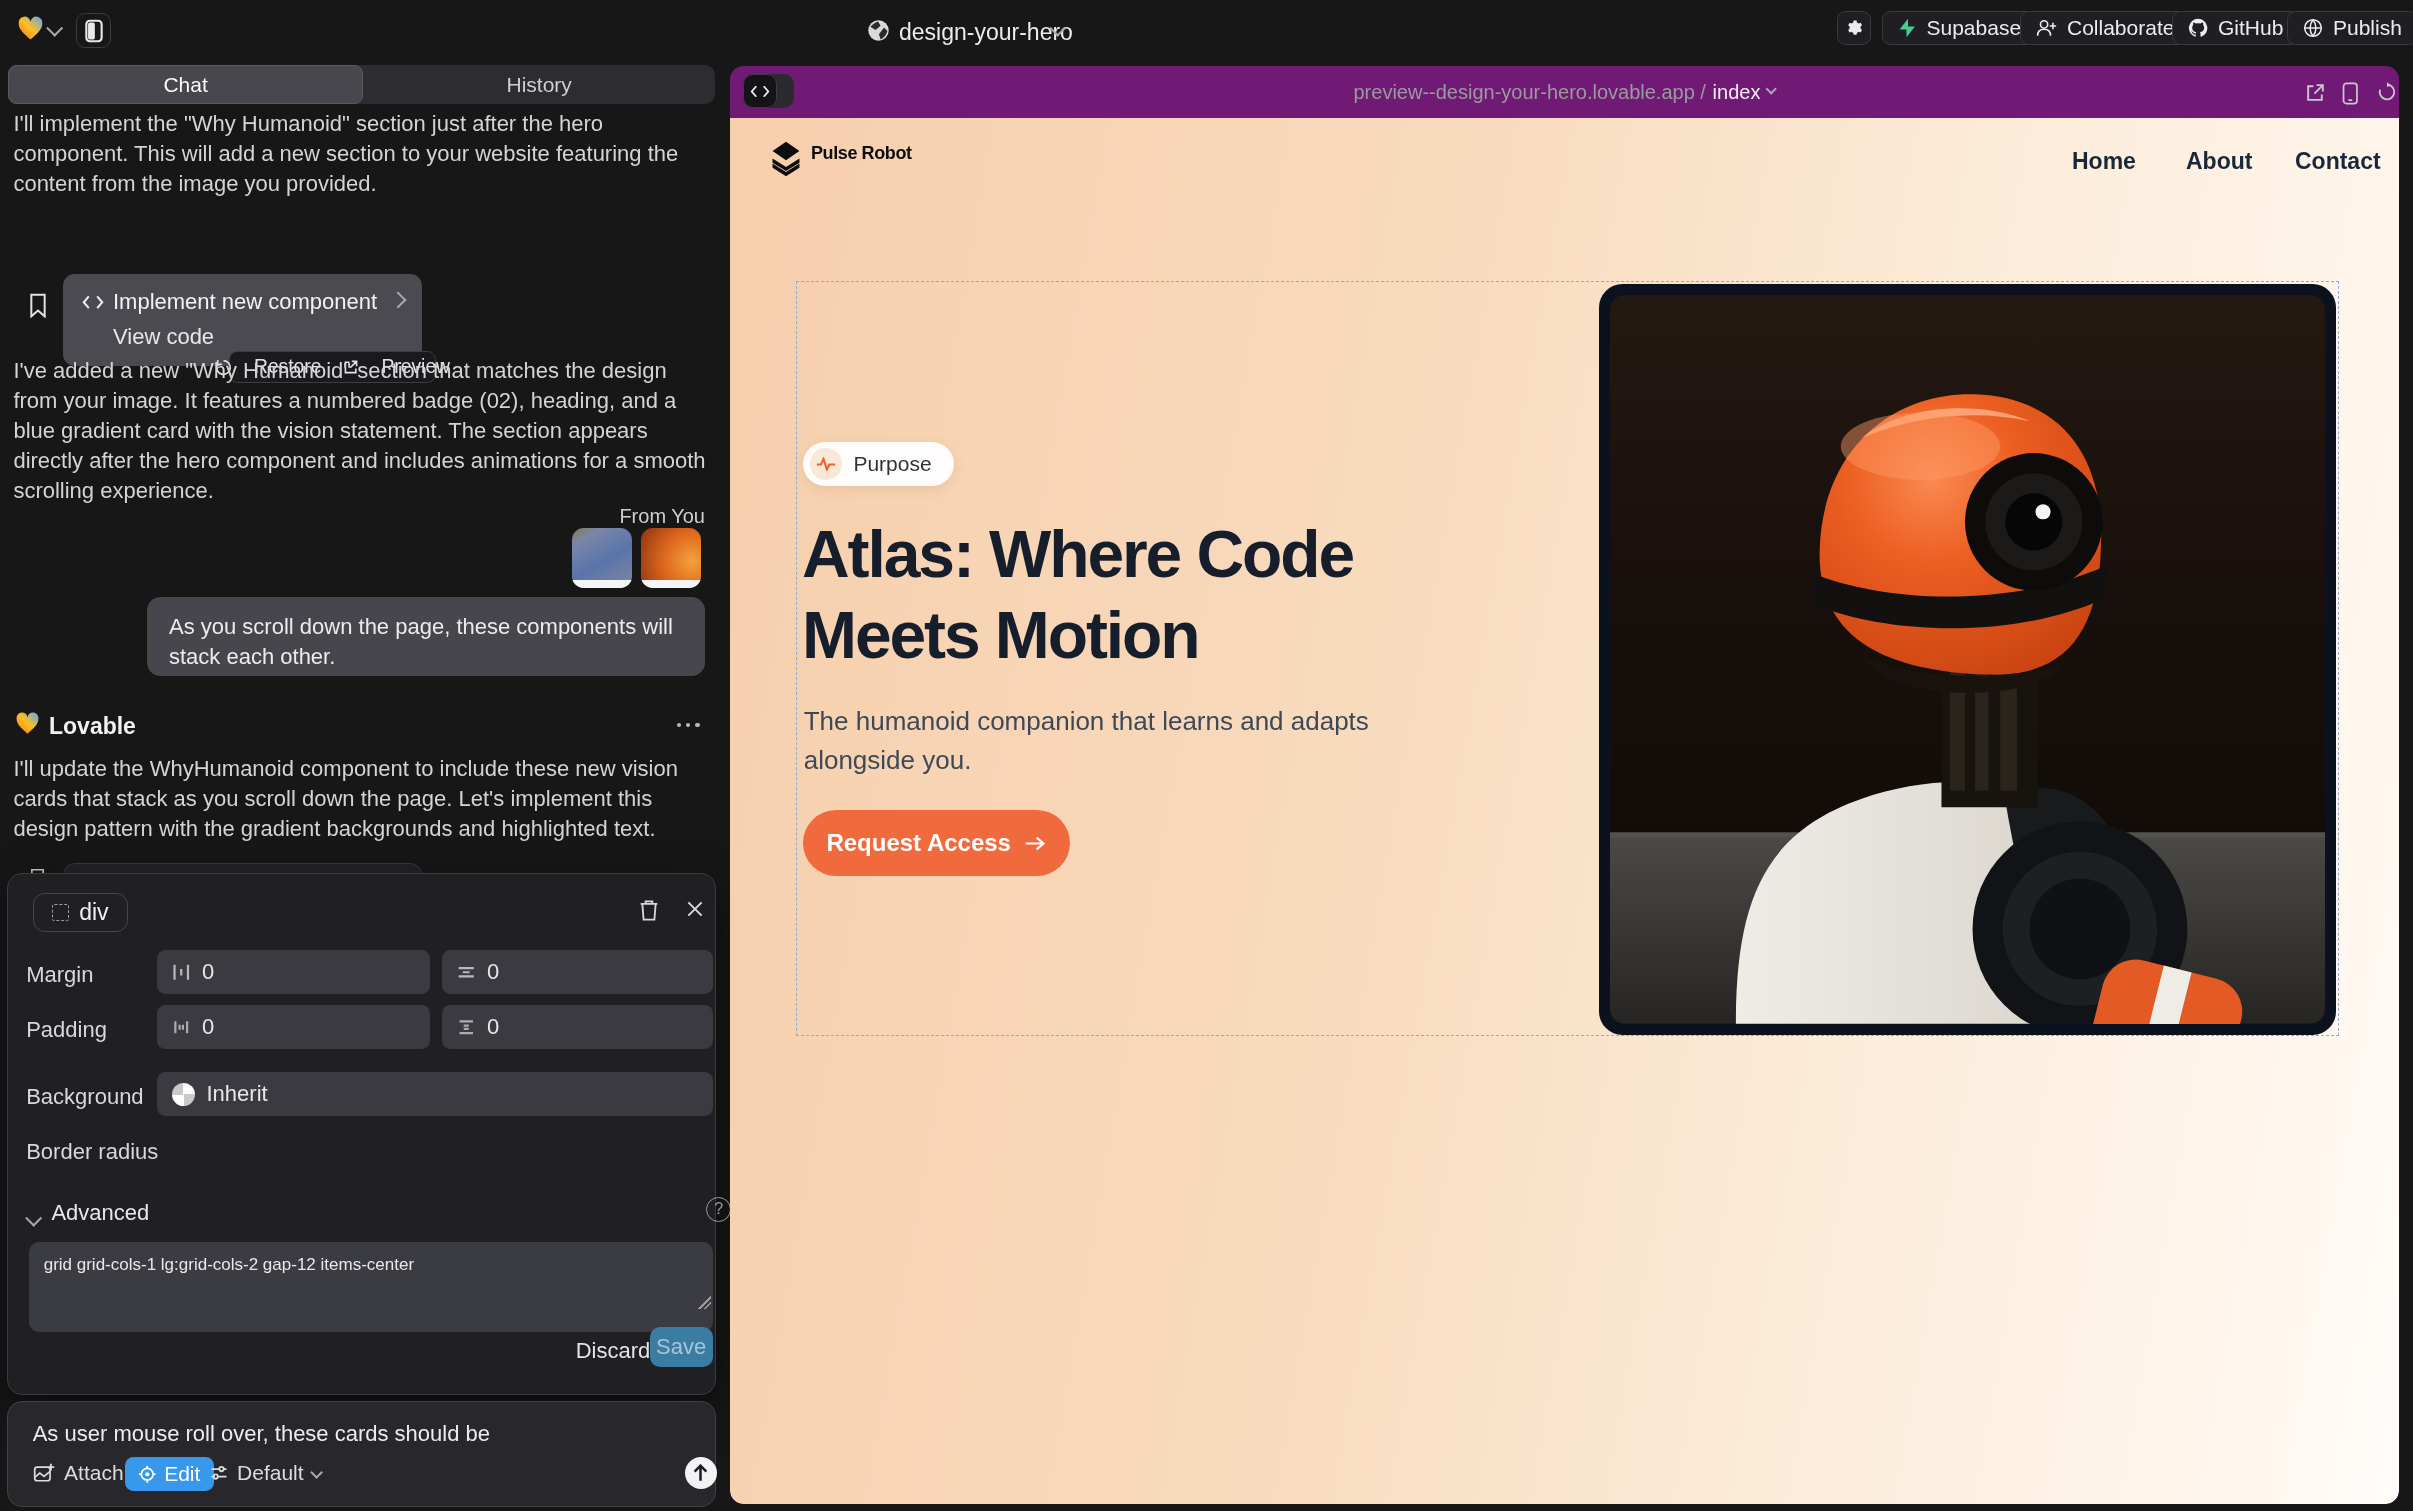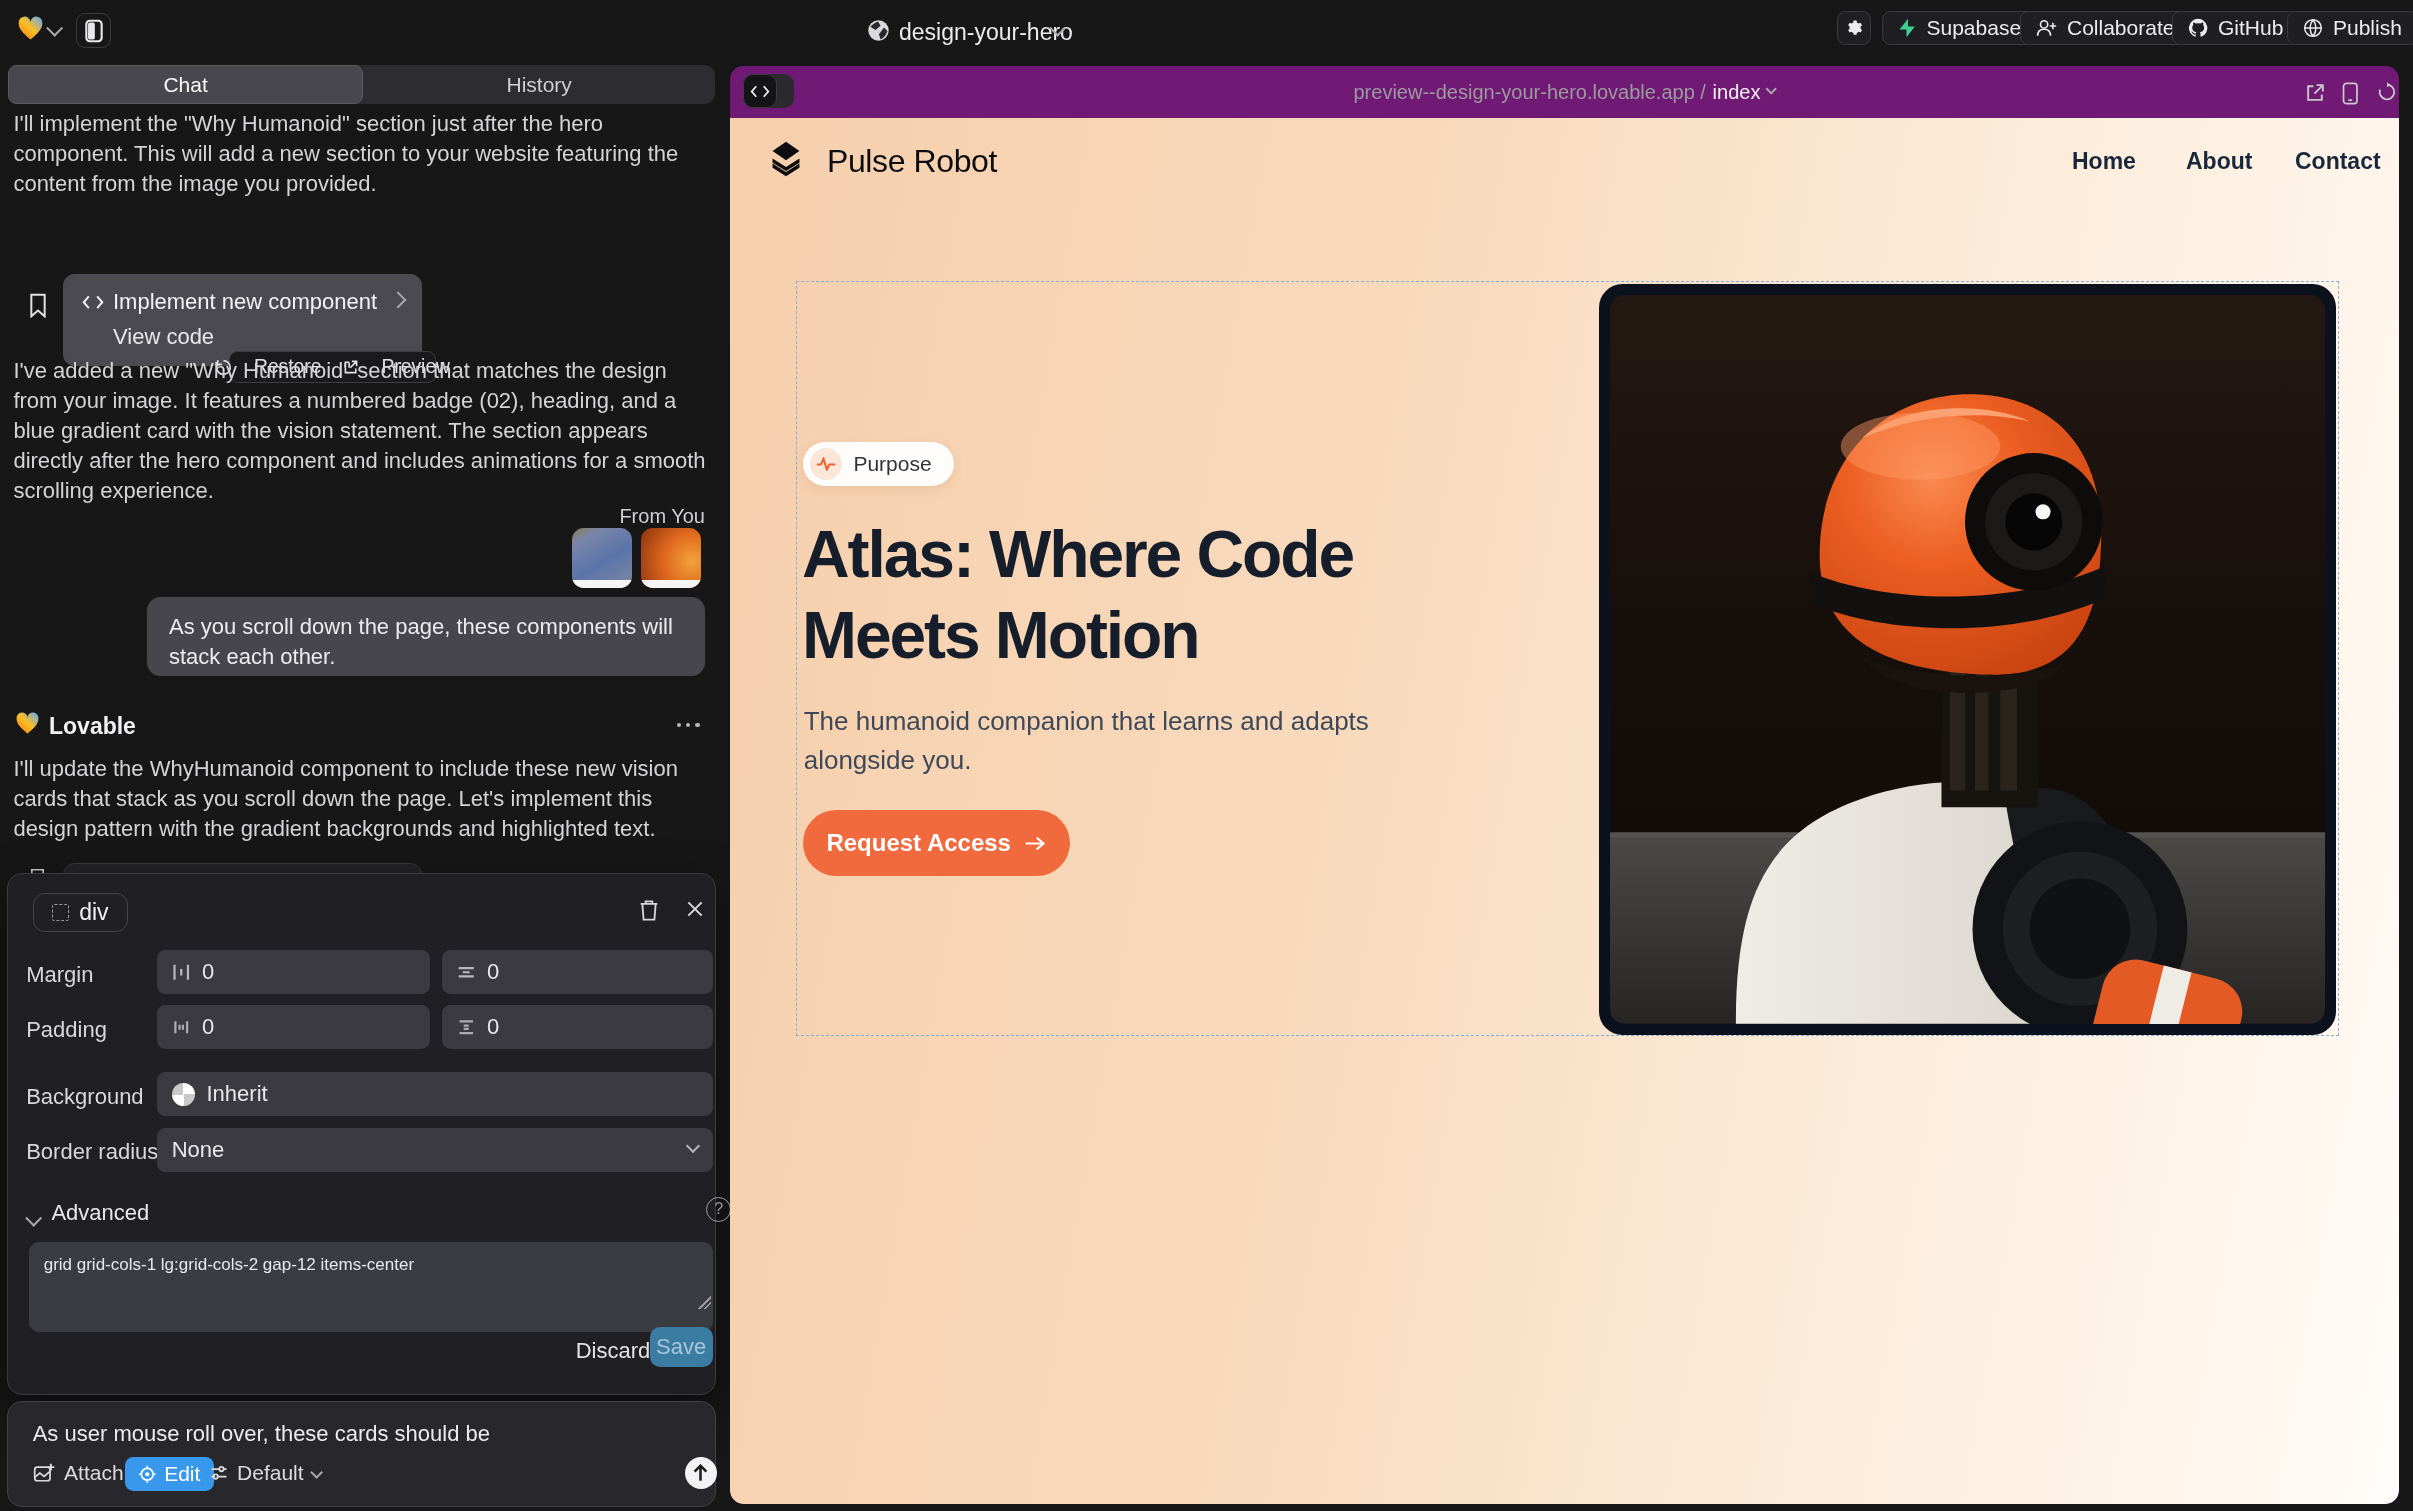--- a/index.html
+++ b/index.html
@@ -72,21 +72,21 @@
   #pv-url { position:absolute; left:0; top:0; width:100%; height:52px; display:flex; align-items:center; justify-content:center;
             gap:6.7px; font-size:20px; color:#9b9b9f; }
   #pv-url b { color:#f0f0f2; font-weight:400; }
   .pv-ic { position:absolute; top:16px; color:#c9c9cd; }
 
   
   #site { position:absolute; left:0; top:52px; width:1669px; height:1386px; border-radius:0 0 13.4px 13.4px; overflow:hidden;
           background:linear-gradient(100deg, #f6cfac 0%, #f8dabd 38%, #fcecd9 68%, #fff7ef 92%, #fffdfb 100%); }
   #sitenav { position:absolute; left:0; top:0; width:100%; height:92px; }
   .navlink { position:absolute; top:30px; font-size:23px; font-weight:600; color:#19273a; }
-  #brand { position:absolute; left:81px; top:25px; font-size:32px; font-weight:400; color:#0d0d0f; letter-spacing:-0.4px;margin-left:16px; }
+  #brand { position:absolute; left:81px; top:25px; font-size:18px; font-weight:700; color:#0d0d0f; letter-spacing:-0.4px; }
 
   #selrect { position:absolute; left:66px; top:163px; width:1543px; height:755px; border:1.7px dashed #86aed8; }
   #badge { position:absolute; left:5.9px; top:160px; height:44px; background:#fffdfb; border-radius:22px;
            display:flex; align-items:center; gap:11.8px; padding:0 22px 0 6.7px; box-shadow:0 3.4px 11.8px rgba(150,90,40,.12);
            font-size:21px; color:#31313a; }
   #badge .pulse { width:32px; height:32px; border-radius:50%; background:#fbe7d8; display:flex; align-items:center; justify-content:center; }
   #h1 { position:absolute; left:5px; top:232px; font-size:66px; line-height:81px; font-weight:800; color:#161e2c; letter-spacing:-2.1px; }
   #sub { position:absolute; left:6.7px; top:420px; width:655px; font-size:26px; line-height:39px; color:#3d4858; }
   #cta { position:absolute; left:5.9px; top:528px; width:267px; height:66px; background:#f16a3d; border-radius:33px;
          display:flex; align-items:center; justify-content:center; gap:13.4px; color:#fff; font-size:24px; font-weight:600; }
@@ -283,24 +283,20 @@
     <span>0</span>
   </div>
 
   <span class="fieldlab" style="top:210px;">Background</span>
   <div class="inp" style="left:149px; top:198px; width:556px;">
     <span class="swatch"></span>
     <span>Inherit</span>
   </div>
 
   <span class="fieldlab" style="top:265px;">Border radius</span>
-  <div class="inp" style="left:149px; top:254px; width:556px;">
-    <span>None</span>
-    <span class="selchev"></span>
-  </div>
 
   <div class="abs" style="left:18.5px; top:326px; display:flex; align-items:flex-end; gap:13.4px; font-size:22px; color:#e8e8ea; width:687px;">
     <span class="chev" style="position:static;"></span>
     <span>Advanced</span>
     <span class="qmark">?</span>
   </div>
 
   <div id="classbox">grid grid-cols-1 lg:grid-cols-2 gap-12 items-center</div>
   <span class="resize-h" style="position:absolute; left:690px; top:422px;"></span>
 

